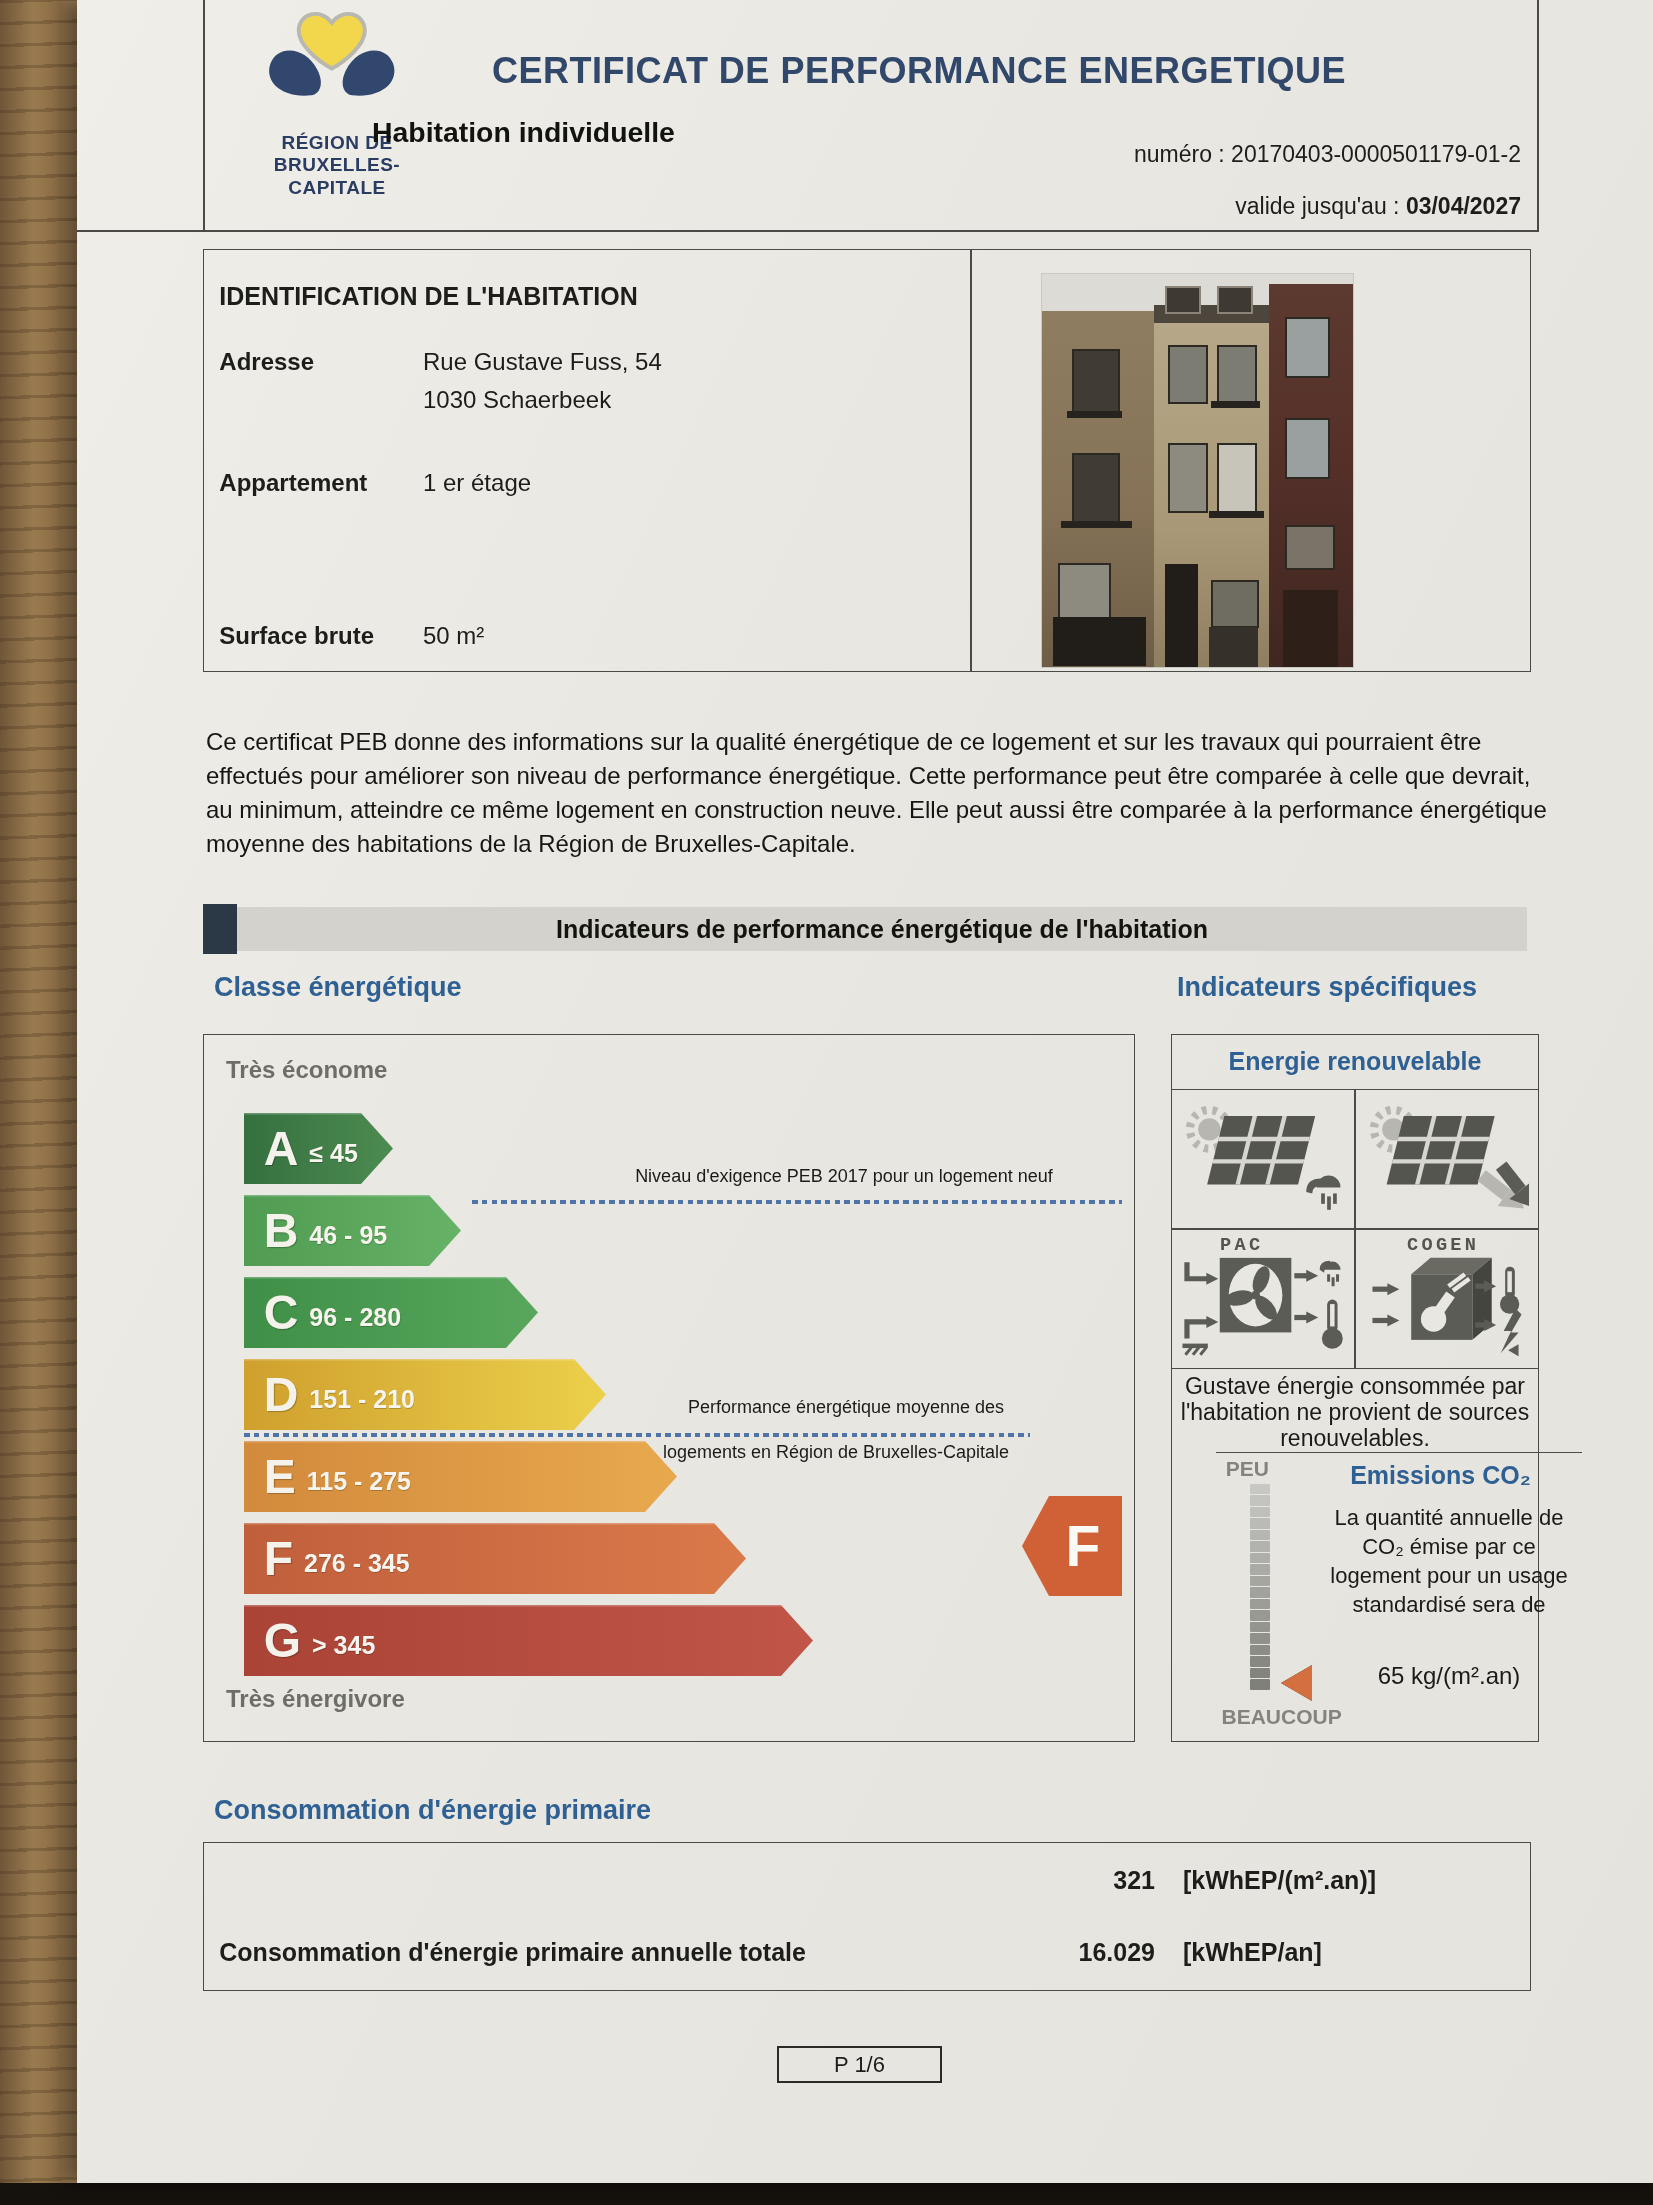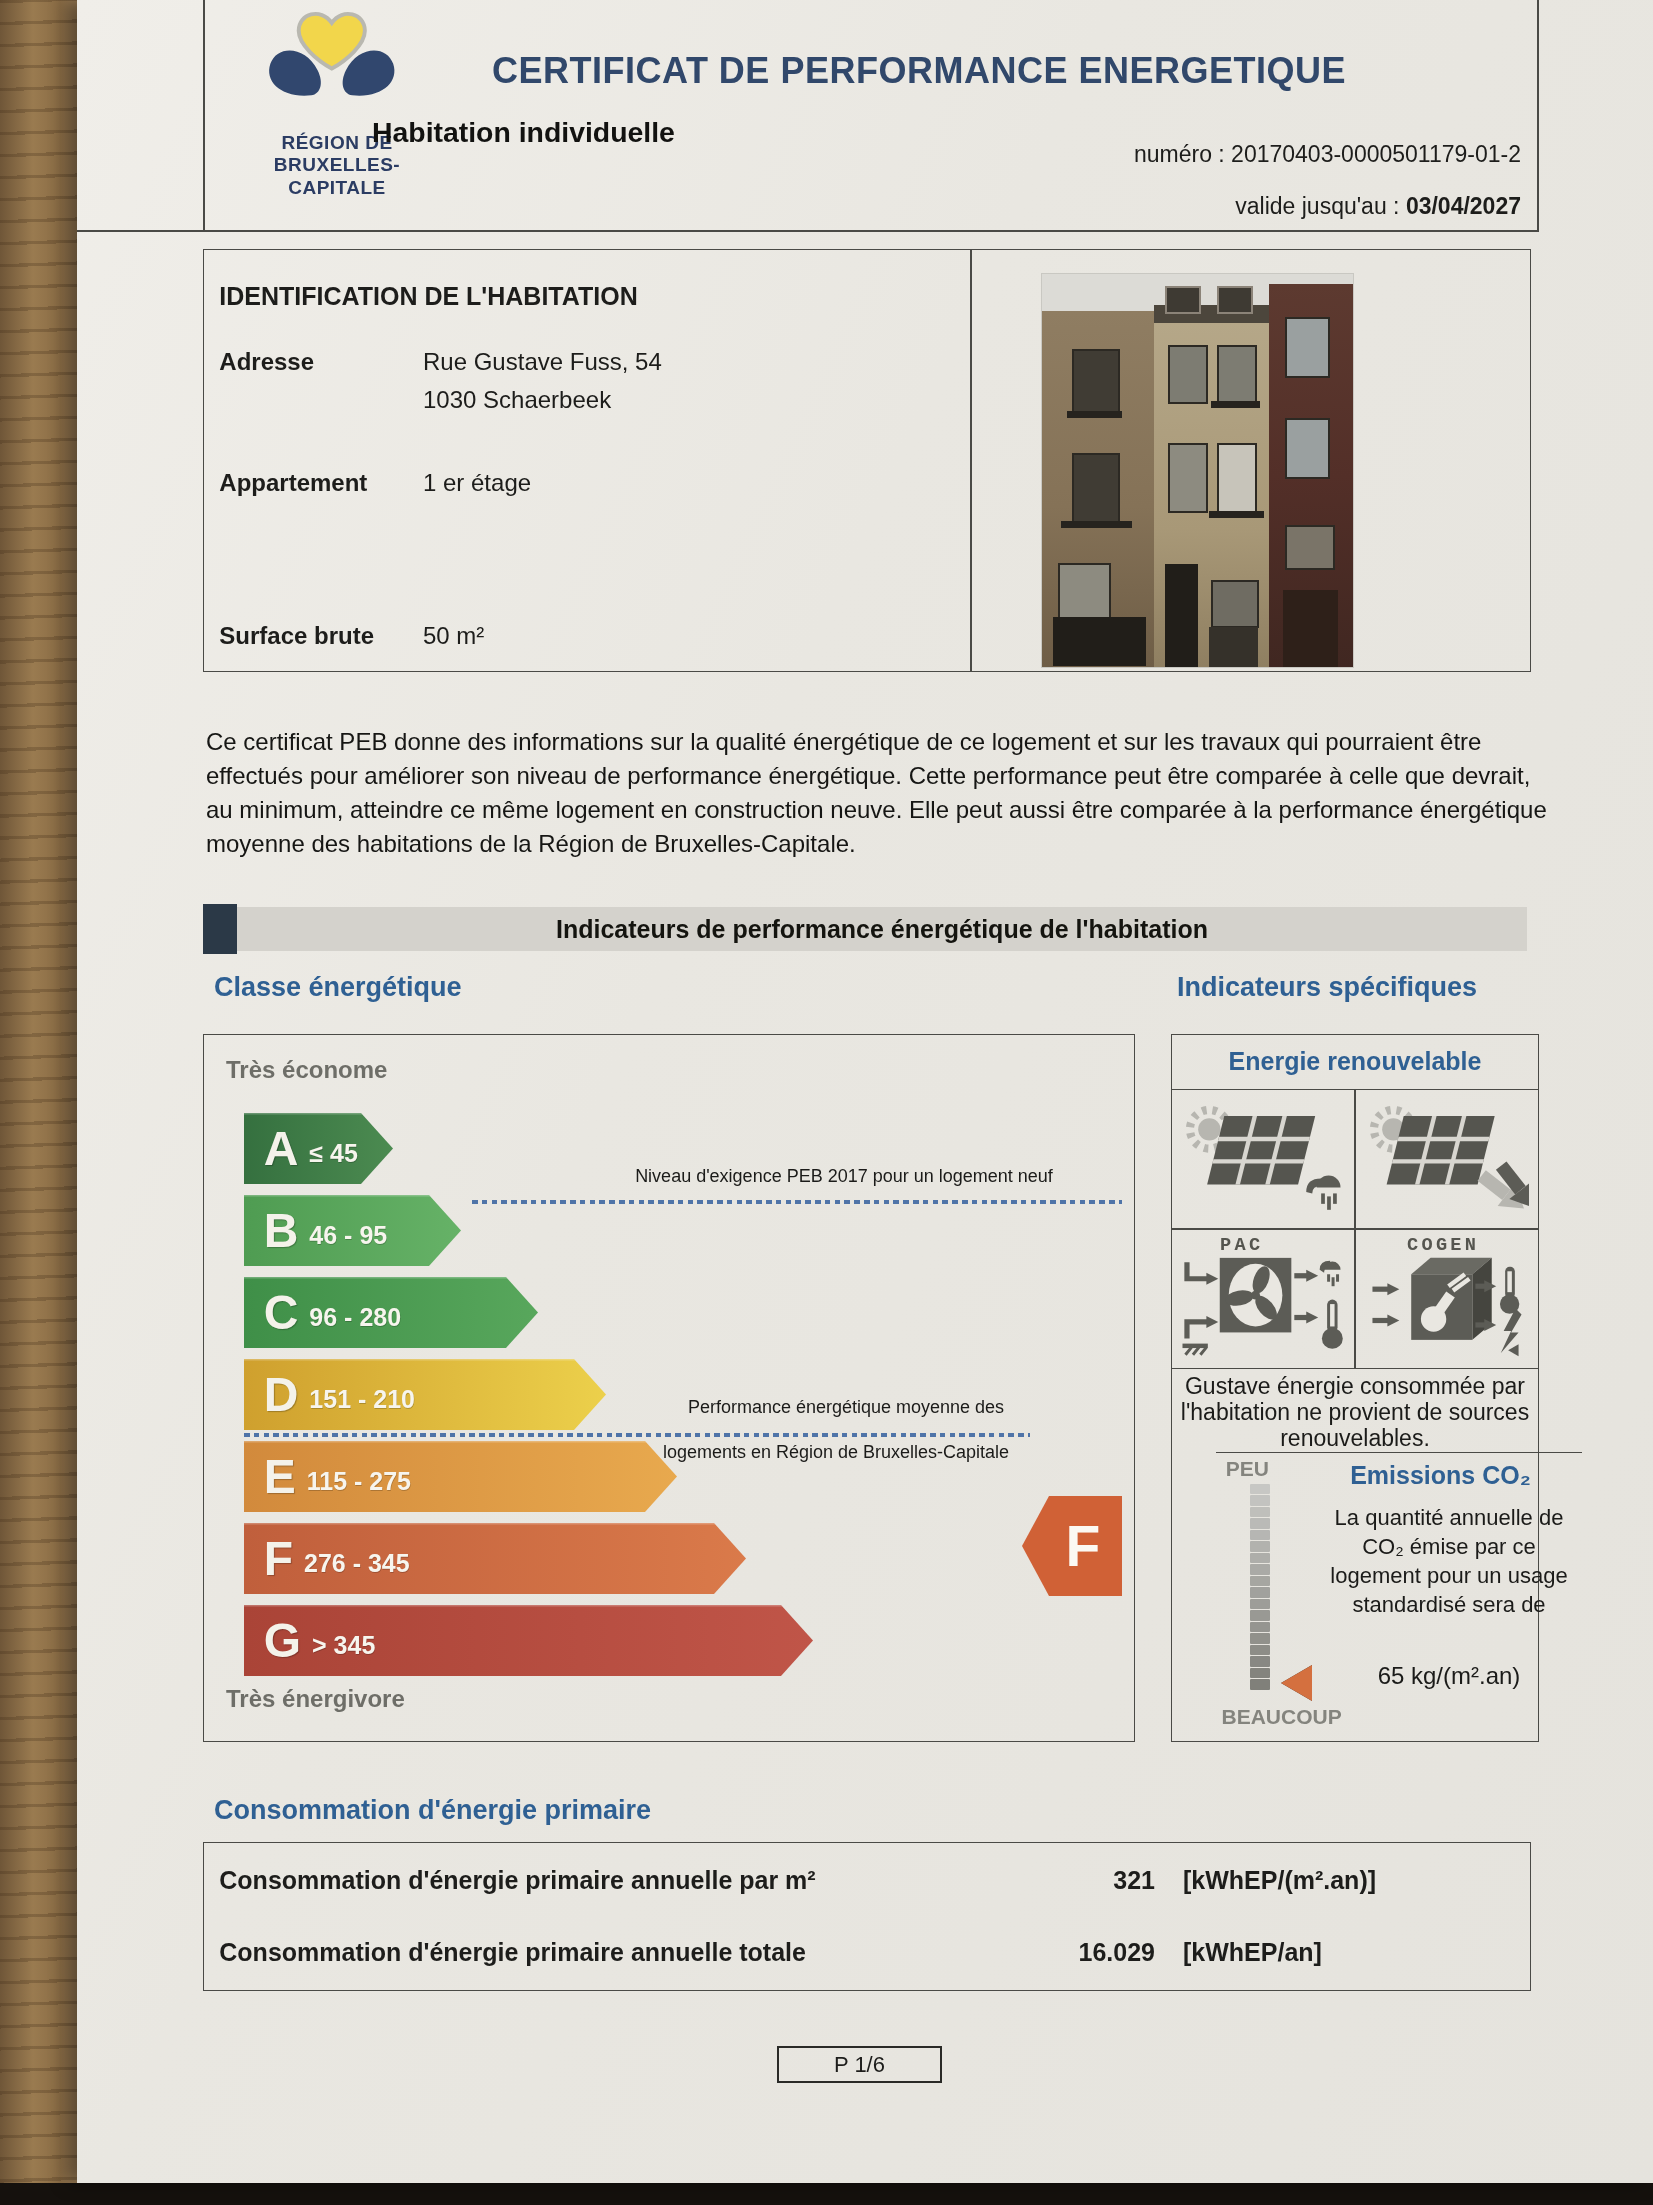--- a/index.html
+++ b/index.html
@@ -432,21 +432,20 @@
       <div class="co2-beaucoup">BEAUCOUP</div>
       <div class="co2-title">Emissions CO₂</div>
       <div class="co2-text">La quantité annuelle de CO₂ émise par ce logement pour un usage standardisé sera de</div>
       <div class="co2-value">65 kg/(m².an)</div>
     </div>
   </div>
 
   <div class="cons-heading">Consommation d'énergie primaire</div>
   <div class="cons-box">
     <div class="cons-row" style="top:0;">
-      <div class="lab">Consommation d'énergie primaire annuelle par m²</div>
       <div class="val">321</div>
       <div class="unit">[kWhEP/(m².an)]</div>
     </div>
     <div class="cons-row" style="top:72px;">
       <div class="lab">Consommation d'énergie primaire annuelle totale</div>
       <div class="val">16.029</div>
       <div class="unit">[kWhEP/an]</div>
     </div>
   </div>
 

